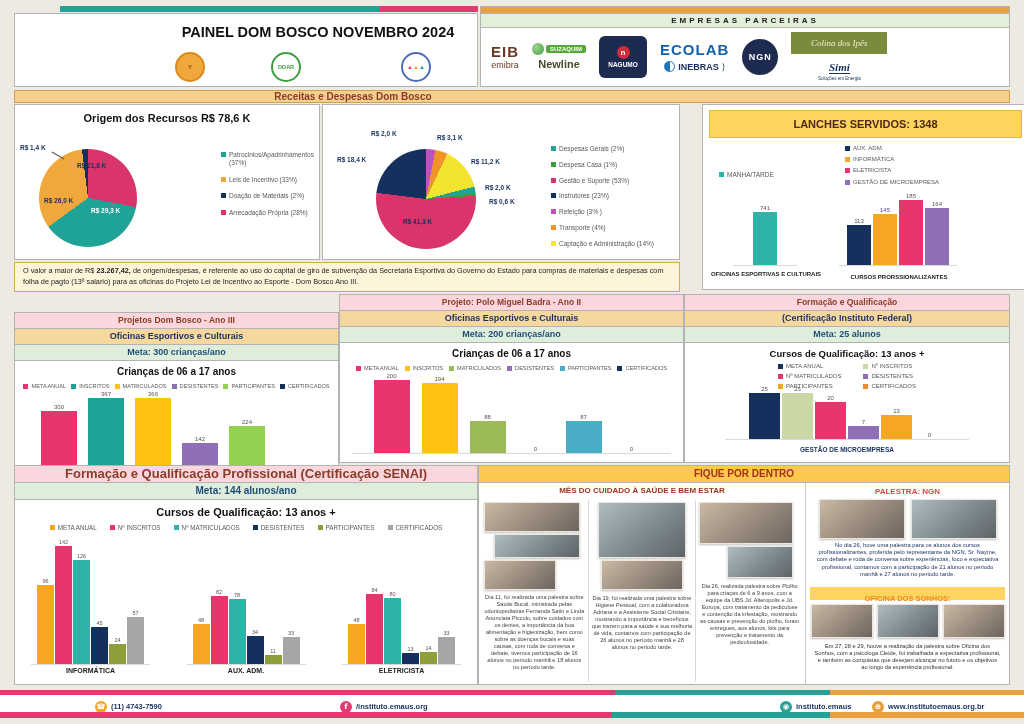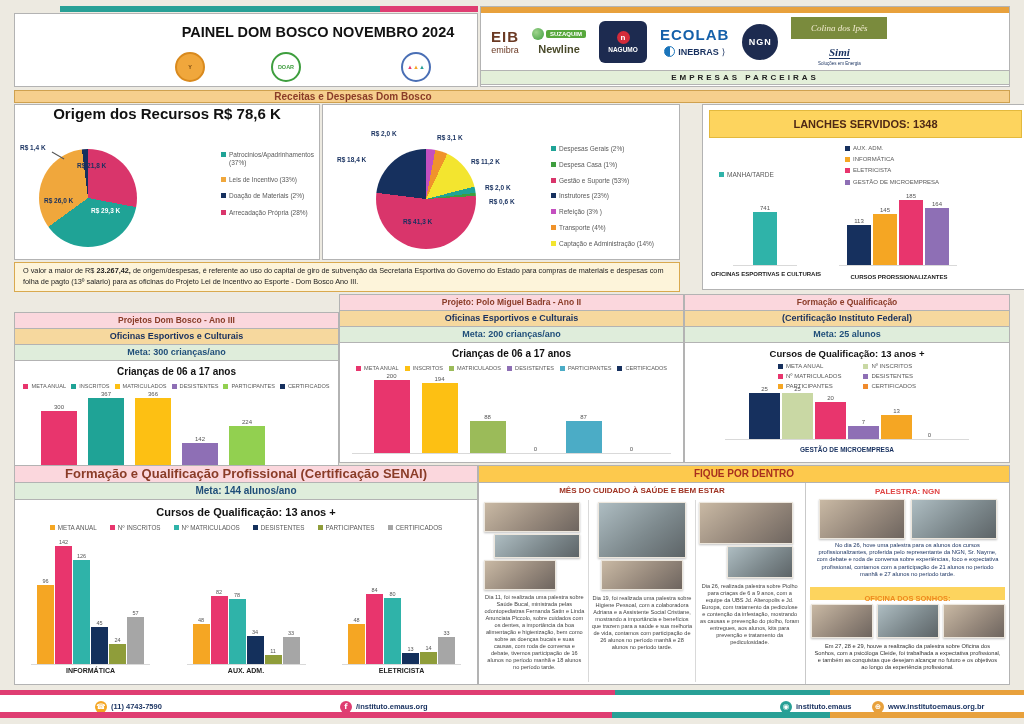--- a/index.html
+++ b/index.html
@@ -58,20 +58,21 @@
       </div>
     <div class="seal" style="left:386px;top:38px;border:2px solid #4a6fb5">
       <span style="color:#e8356d;font-size:6px">▲</span>
         <span style="color:#f5a623;font-size:6px">▲</span>
         <span style="color:#28a096;font-size:6px">▲</span>
     </div>
   </div>
 
   <div class="panel" style="left:480px;top:6px;width:530px;height:81px">
     <div style="height:6px;background:#e8a13c"></div>
+    <div style="height:15px;background:#e3efd9;border-top:1px solid #b3b3b3;border-bottom:1px solid #b3b3b3;text-align:center;font-weight:bold;font-size:8px;letter-spacing:3px;line-height:14px;color:#222">EMPRESAS PARCEIRAS</div>
     <div style="height:57px;display:flex;align-items:center;gap:13px;padding:0 10px">
       <div style="text-align:center">
         <div style="font-weight:bold;font-size:15px;color:#6b3a24;letter-spacing:1px">EIB</div>
         <div style="font-size:9px;color:#6b3a24">emibra</div>
       </div>
       <div style="text-align:center">
         <div style="display:flex;align-items:center;gap:2px;justify-content:center">
           <span style="width:12px;height:12px;border-radius:50%;background:radial-gradient(circle at 35% 35%,#9fd48d,#3e9e3e);display:inline-block"></span>
           <span style="background:#57a83c;color:#fff;font-size:6px;font-weight:bold;padding:1px 4px;border-radius:2px">SUZAQUIM</span>
         </div>
@@ -95,29 +96,28 @@
       <div style="text-align:center">
         <div style="width:96px;height:22px;background:#7a8b3d;display:flex;align-items:center;justify-content:center">
           <span style="font-family:'Liberation Serif',serif;font-style:italic;color:#f3ecd2;font-size:9px">Colina dos Ipês</span>
         </div>
         <div style="margin-top:3px">
           <span style="font-family:'Liberation Serif',serif;font-style:italic;font-weight:bold;color:#17305f;font-size:11px;border-bottom:1px solid #17305f">Simi</span>
           <div style="font-size:4.5px;color:#17305f;margin-top:1px">Soluções em Energia</div>
         </div>
       </div>
     </div>
-    <div style="height:15px;background:#e3efd9;border-top:1px solid #b3b3b3;border-bottom:1px solid #b3b3b3;text-align:center;font-weight:bold;font-size:8px;letter-spacing:3px;line-height:14px;color:#222">EMPRESAS PARCEIRAS</div>
   </div>
 
   <div class="abs" style="left:14px;top:90px;width:996px;height:13px;background:#f6cf8d;border:1px solid #cfa14f">
     <div style="width:68%;text-align:center;font-weight:bold;font-size:10px;color:#8a3c28;line-height:11px">Receitas  e  Despesas Dom Bosco</div>
   </div>
 
   <div class="panel" style="left:14px;top:104px;width:306px;height:156px">
-    <div class="ttl" style="font-size:15px">Origem dos Recursos R$ 78,6 K</div>
+    <div class="ttl" style="margin-top:7px;font-size:11px">Origem dos Recursos R$ 78,6 K</div>
     <div class="pie" style="left: 24px; top: 44px; width: 98px; height: 98px; background: conic-gradient(rgb(217, 53, 107) 0deg, rgb(217, 53, 107) 100.8deg, rgb(31, 163, 150) 100.8deg, rgb(31, 163, 150) 234deg, rgb(240, 167, 60) 234deg, rgb(240, 167, 60) 352.8deg, rgb(22, 48, 94) 352.8deg, rgb(22, 48, 94) 360deg);"></div>
     <span class="plab" style="left:5px;top:39px">R$ 1,4 K</span>
     <div class="abs" style="left:36px;top:50px;width:14px;height:1px;background:#555;transform:rotate(30deg)"></div>
     <span class="plab" style="left:62px;top:57px">R$ 21,8 K</span>
     <span class="plab" style="left:29px;top:92px">R$ 26,0 K</span>
     <span class="plab plab-w" style="left:76px;top:102px">R$ 29,3 K</span>
     <div class="legend" style="left:206px;top:46px;width:96px;font-size:6.5px;--lgap:9px">
         <span class="lg-item">
           <i class="sw" style="background: rgb(31, 163, 150);"></i>
           <span>Patrocinios/Apadrinhamentos (37%)</span>

